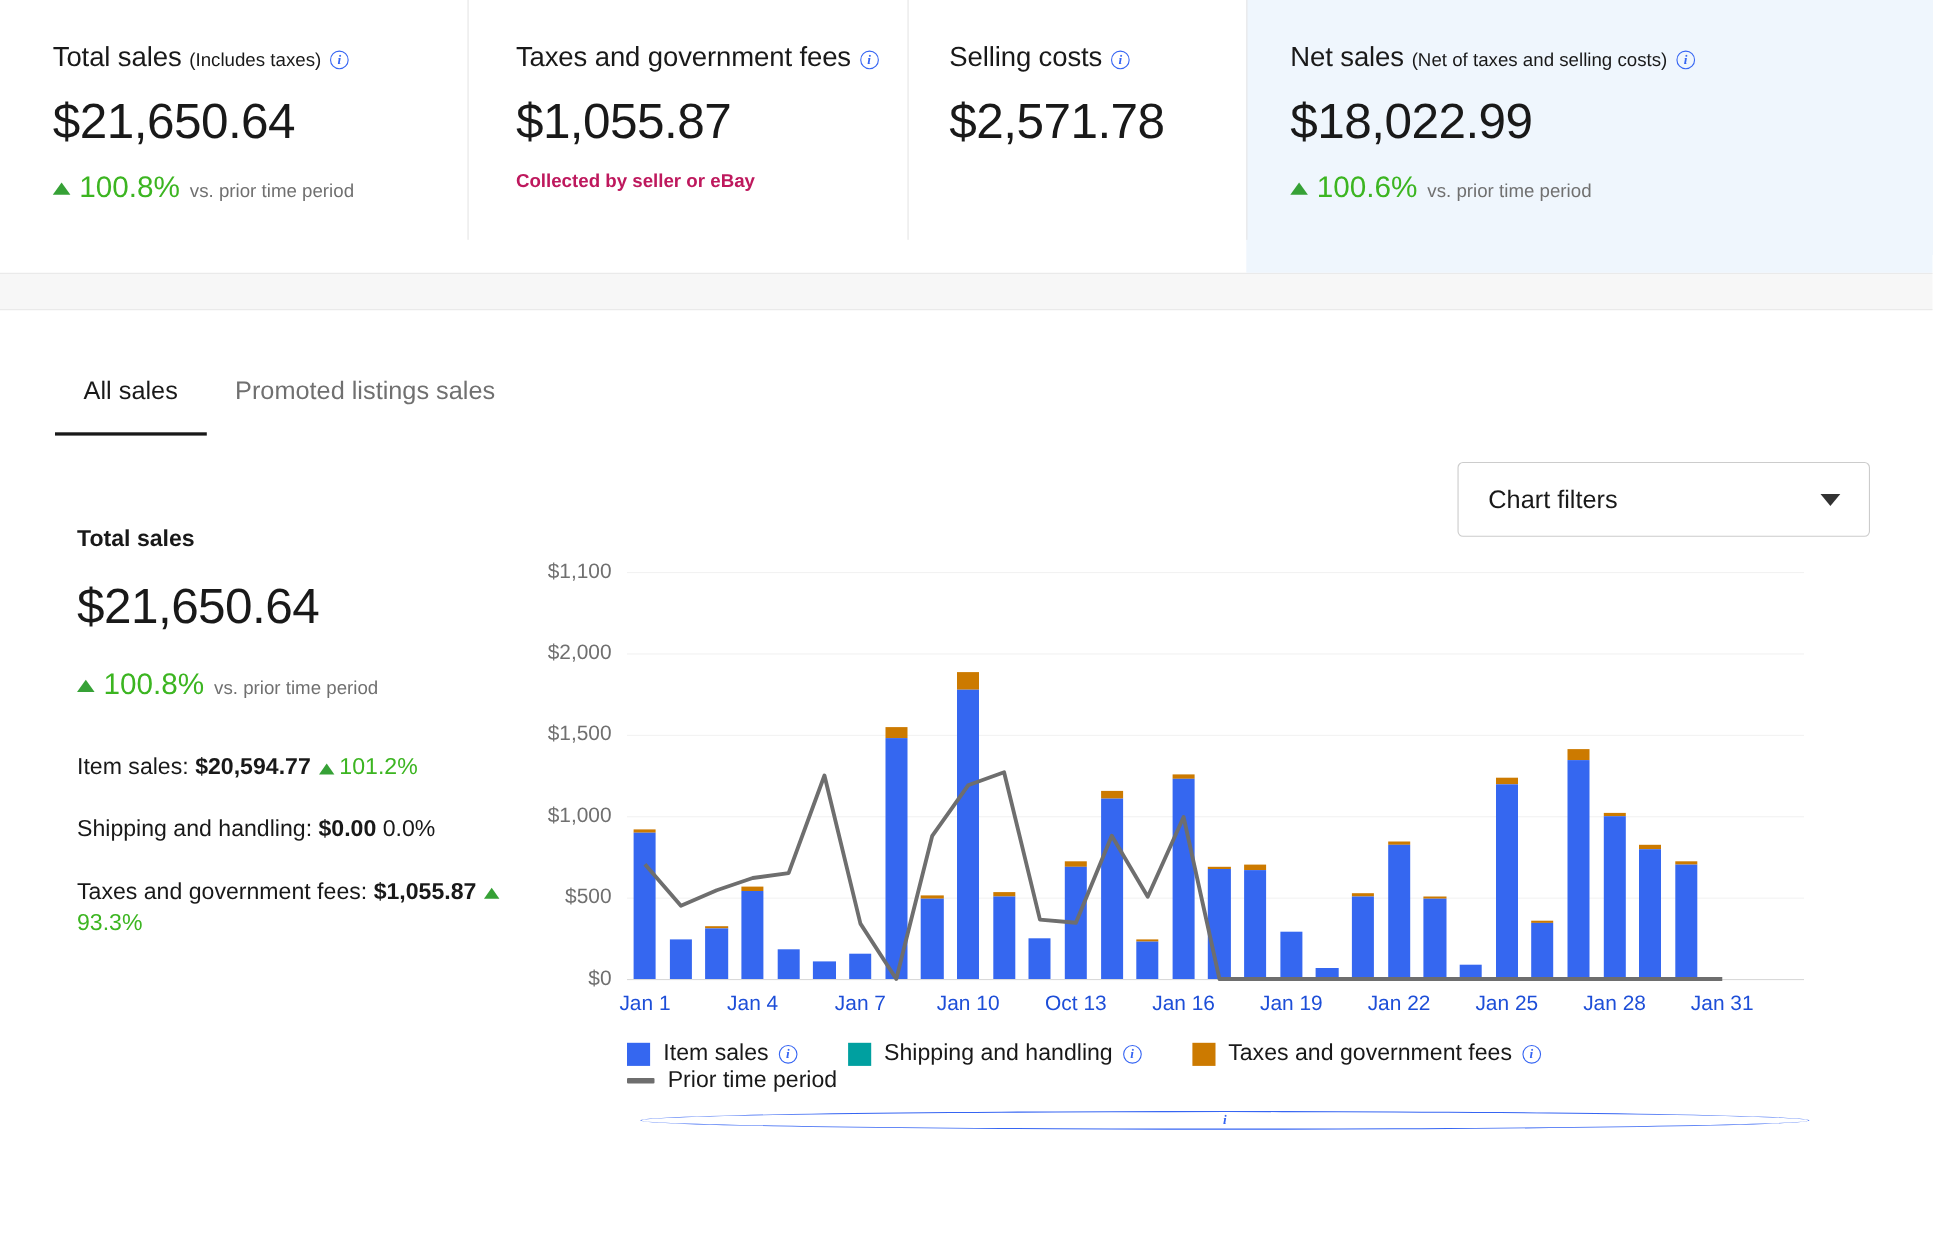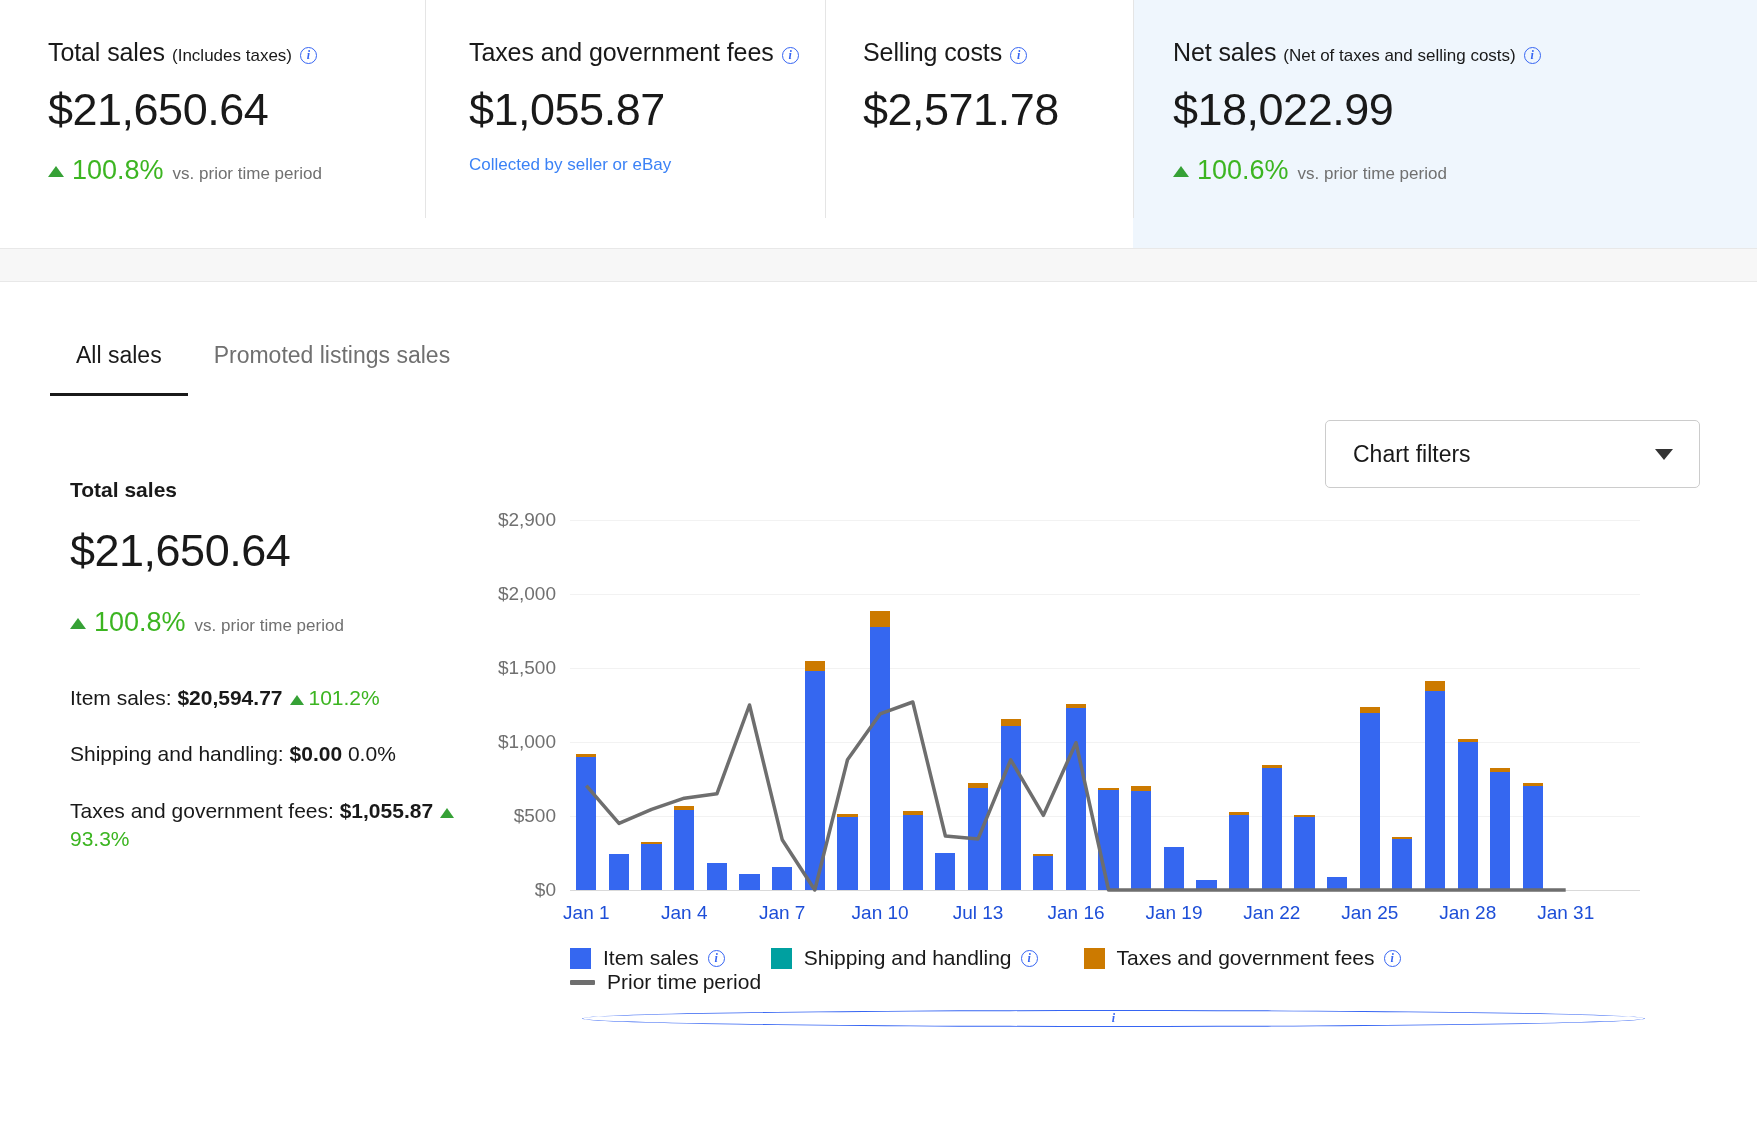--- a/index.html
+++ b/index.html
@@ -88,21 +88,21 @@
     border-right: 8px solid transparent;
     border-bottom: 11px solid #36a136;
     display: inline-block;
     margin-right: 8px;
     position: relative;
     top: -2px;
   }
   .pct-green { color: #3cb521; font-size: 27px; font-weight: 400; }
   .pct-dark  { color: #191919; font-size: 27px; font-weight: 400; }
   .foot-note { color: #707070; font-size: 17px; margin-left: 9px; }
-  .foot-note-plain { color: #3b82f6; font-size: 17px; }
+  .foot-note-plain { color: #be185d; font-size: 17px; font-weight: bold; }
 
   
   .divider-band {
     height: 34px;
     background: #f7f7f7;
     border-top: 1px solid #e8e8e8;
     border-bottom: 1px solid #e8e8e8;
   }
 
   
@@ -408,21 +408,21 @@
           <div class="ylab" style="top: 370px;">$0</div>
           <div class="gridline" style="top: 296px;"></div>
           <div class="ylab" style="top: 296px;">$500</div>
           <div class="gridline" style="top: 222px;"></div>
           <div class="ylab" style="top: 222px;">$1,000</div>
           <div class="gridline" style="top: 148px;"></div>
           <div class="ylab" style="top: 148px;">$1,500</div>
           <div class="gridline" style="top: 74px;"></div>
           <div class="ylab" style="top: 74px;">$2,000</div>
           <div class="gridline" style="top: 0px;"></div>
-          <div class="ylab" style="top: 0px;">$2,900</div>
+          <div class="ylab" style="top: 0px;">$1,100</div>
         </div>
       <div class="bars" id="bars">
           <div class="bar-slot">
             <div class="bar-stack">
               <div class="seg-tax" style="height: 2.664px;"></div>
               <div class="seg-item" style="height: 133.2px;"></div>
             </div>
           </div>
           <div class="bar-slot">
             <div class="bar-stack">
@@ -595,21 +595,21 @@
           </div>
         </div>
       <svg class="lineSvg" id="lineSvg" preserveAspectRatio="none" viewBox="0 0 1012 370">
           <path d="M16.3,265.7 L49.0,303.4 L81.6,289.3 L114.3,278.2 L146.9,273.8 L179.5,185.0 L212.2,319.7 L244.8,370.0 L277.5,239.8 L310.1,193.9 L342.8,182.0 L375.4,316.0 L408.1,318.9 L440.7,239.8 L473.4,295.3 L506.0,222.7 L538.6,370.0 L995.7,370" fill="none" stroke="#6e6e6e" stroke-width="3.5" stroke-linejoin="round"></path>
         </svg>
       <div class="xticks" id="xticks">
           <div class="xtick" style="left: 16.3226px;">Jan 1</div>
           <div class="xtick" style="left: 114.258px;">Jan 4</div>
           <div class="xtick" style="left: 212.194px;">Jan 7</div>
           <div class="xtick" style="left: 310.129px;">Jan 10</div>
-          <div class="xtick" style="left: 408.065px;">Jul 13</div>
+          <div class="xtick" style="left: 408.065px;">Oct 13</div>
           <div class="xtick" style="left: 506px;">Jan 16</div>
           <div class="xtick" style="left: 603.935px;">Jan 19</div>
           <div class="xtick" style="left: 701.871px;">Jan 22</div>
           <div class="xtick" style="left: 799.806px;">Jan 25</div>
           <div class="xtick" style="left: 897.742px;">Jan 28</div>
           <div class="xtick" style="left: 995.677px;">Jan 31</div>
         </div>
     </div>
 
     <div class="legend" id="legend">

